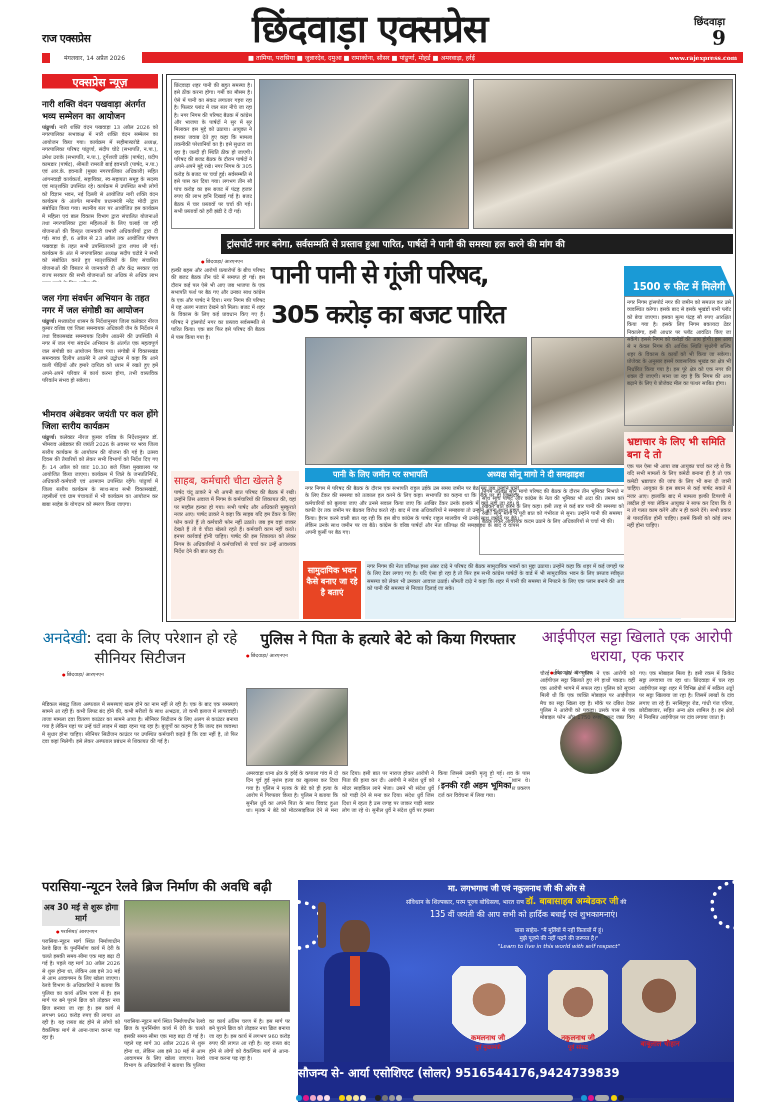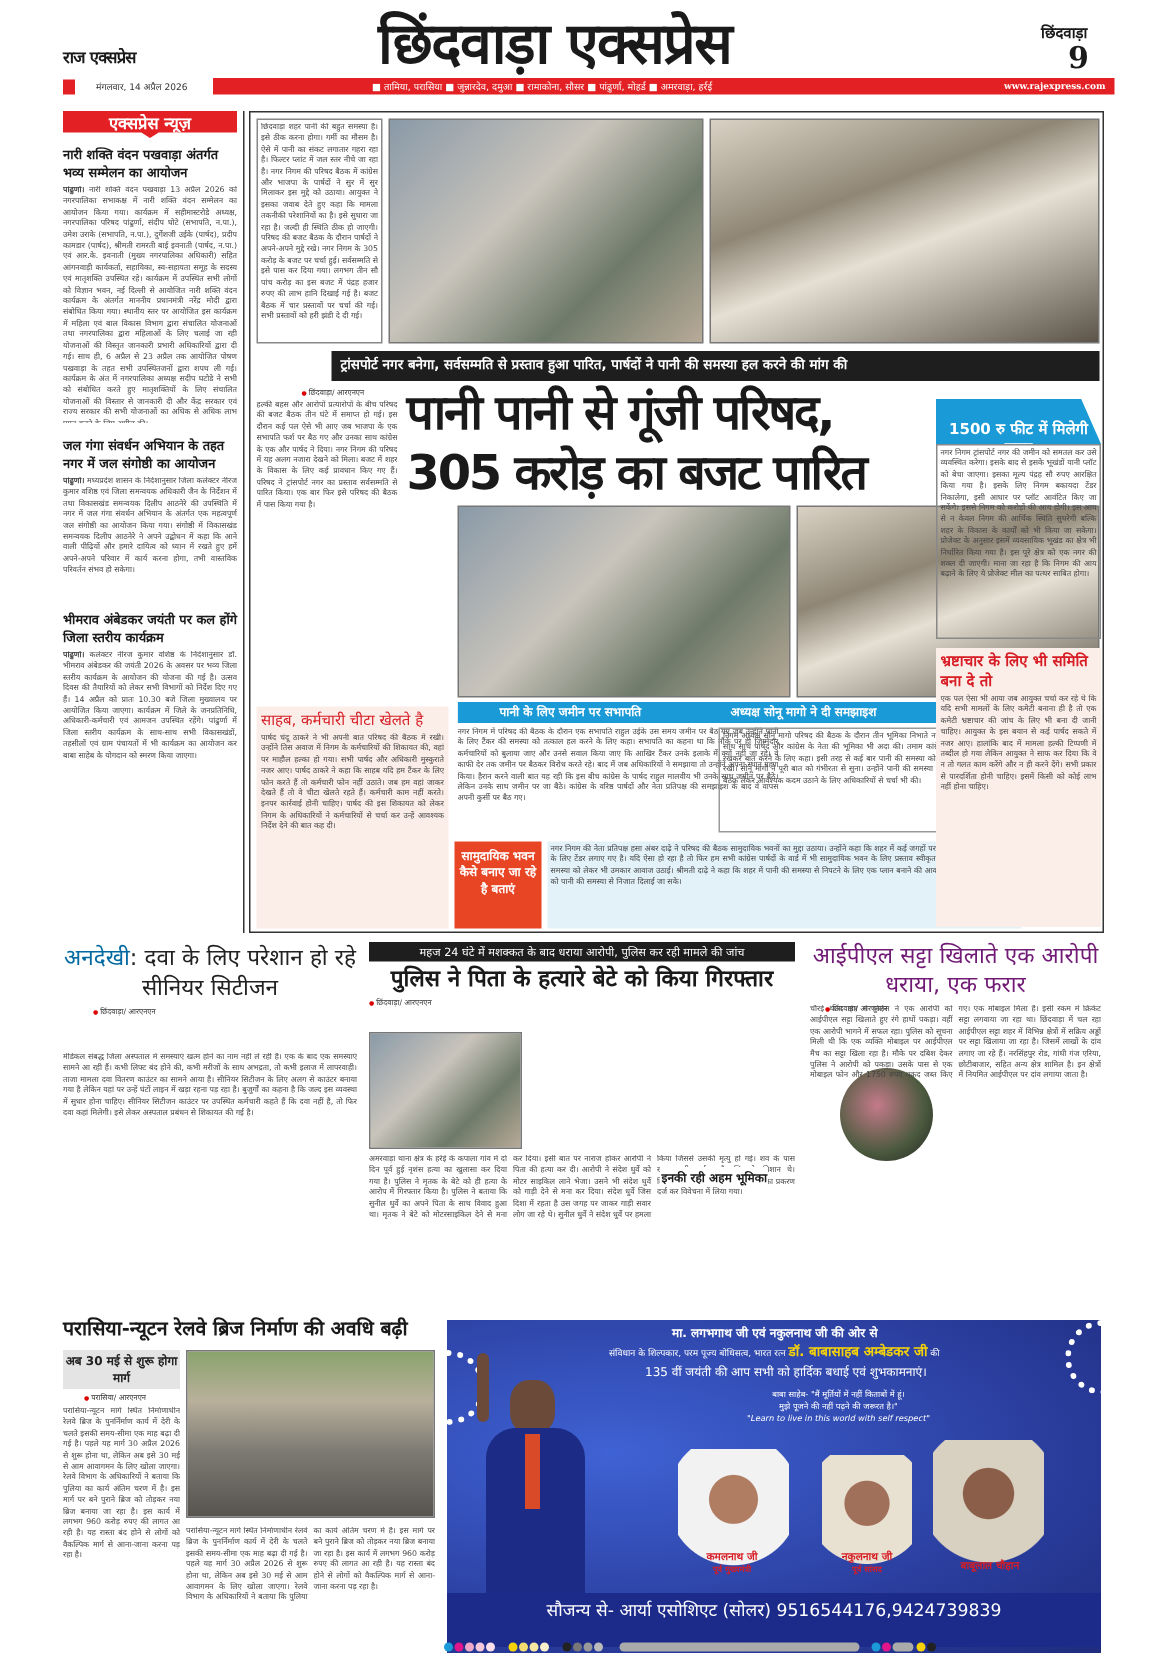--- a/index.html
+++ b/index.html
@@ -58,21 +58,21 @@
 
   <div class="abs" style="left:4px;top:4px;width:84px;height:150px;border:1px solid #888;padding:2px;">
     <div class="txt" style="height:144px;">छिंदवाड़ा शहर पानी की बहुत समस्या है। इसे ठीक करना होगा। गर्मी का मौसम है। ऐसे में पानी का संकट लगातार गहरा रहा है। फिल्टर प्लांट में जल स्तर नीचे जा रहा है। नगर निगम की परिषद बैठक में कांग्रेस और भाजपा के पार्षदों ने सुर में सुर मिलाकर इस मुद्दे को उठाया। आयुक्त ने इसका जवाब देते हुए कहा कि मामला तकनीकी परेशानियों का है। इसे सुधारा जा रहा है। जल्दी ही स्थिति ठीक हो जाएगी। परिषद की बजट बैठक के दौरान पार्षदों ने अपने-अपने मुद्दे रखे। नगर निगम के 305 करोड़ के बजट पर चर्चा हुई। सर्वसम्मति से इसे पास कर दिया गया। लगभग तीन सौ पांच करोड़ का इस बजट में पंद्रह हजार रुपए की लाभ हानि दिखाई गई है। बजट बैठक में चार प्रस्तावों पर चर्चा की गई। सभी प्रस्तावों को हरी झंडी दे दी गई।</div>
   </div>
   <div class="abs photo" style="left:92px;top:4px;width:210px;height:150px;"></div>
   <div class="abs photo2" style="left:306px;top:4px;width:260px;height:150px;"></div>
 
   <div class="abs" style="left:54px;top:159px;width:512px;height:20px;background:#1e1e1e;color:#fff;font-weight:bold;font-size:9px;line-height:20px;padding-left:6px;white-space:nowrap;overflow:hidden;">
     <span>ट्रांसपोर्ट नगर बनेगा, सर्वसम्मति से प्रस्ताव हुआ पारित, पार्षदों ने पानी की समस्या हल करने की मांग की</span>
   </div>
-  <div class="abs head-h" style="left:104px;top:180px;width:420px;font-size:32px;line-height:40px;letter-spacing:-1.5px;">
+  <div class="abs head-h" style="left:104px;top:180px;width:420px;font-size:25px;line-height:40px;letter-spacing:-1.5px;">
     <div>पानी पानी से गूंजी परिषद,</div>
     <div>305 करोड़ का बजट पारित</div>
   </div>
 
   <div class="abs kicker" style="left:34px;top:183px;">छिंदवाड़ा/ आरएनएन</div>
   <div class="abs txt" style="left:4px;top:192px;width:94px;height:200px;">हल्की बहस और आरोपों प्रत्यारोपों के बीच परिषद की बजट बैठक तीन घंटे में समाप्त हो गई। इस दौरान कई पल ऐसे भी आए जब भाजपा के एक सभापति फर्श पर बैठ गए और उनका साथ कांग्रेस के एक और पार्षद ने दिया। नगर निगम की परिषद में यह अलग नजारा देखने को मिला। बजट में शहर के विकास के लिए कई प्रावधान किए गए हैं। परिषद ने ट्रांसपोर्ट नगर का प्रस्ताव सर्वसम्मति से पारित किया। एक बार फिर इसे परिषद की बैठक में पास किया गया है।</div>
 
   <div class="abs photo" style="left:138px;top:262px;width:222px;height:128px;"></div>
   <div class="abs photo2" style="left:364px;top:262px;width:202px;height:128px;"></div>
 
@@ -110,23 +110,20 @@
 
 <div class="abs" style="left:42px;top:628px;width:196px;height:246px;">
   <div style="font-size:15px;line-height:20px;text-align:center;color:#222;">
     <span style="color:#0369a1;">अनदेखी</span><span>: दवा के लिए परेशान हो रहे सीनियर सिटीजन</span>
   </div>
   <div class="kicker" style="margin-left:20px;margin-top:3px;">छिंदवाड़ा/ आरएनएन</div>
   <div class="txt" style="margin-top:24px;height:180px;">मेडिकल संबद्ध जिला अस्पताल में समस्याएं खत्म होने का नाम नहीं ले रही है। एक के बाद एक समस्याएं सामने आ रही हैं। कभी लिफ्ट बंद होने की, कभी मरीजों के साथ अभद्रता, तो कभी इलाज में लापरवाही। ताजा मामला दवा वितरण काउंटर का सामने आया है। सीनियर सिटीजन के लिए अलग से काउंटर बनाया गया है लेकिन यहां पर उन्हें घंटों लाइन में खड़ा रहना पड़ रहा है। बुजुर्गों का कहना है कि जल्द इस व्यवस्था में सुधार होना चाहिए। सीनियर सिटीजन काउंटर पर उपस्थित कर्मचारी कहते हैं कि दवा नहीं है, तो फिर दवा कहां मिलेगी। इसे लेकर अस्पताल प्रबंधन से शिकायत की गई है।</div>
 </div>
 
 <div class="abs" style="left:246px;top:628px;width:284px;height:246px;">
-  <div style="background:#1e1e1e;color:#fff;font-size:7.5px;line-height:13px;text-align:center;white-space:nowrap;overflow:hidden;">
-    <span>महज 24 घंटे में मशक्कत के बाद धराया आरोपी, पुलिस कर रही मामले की जांच</span>
-  </div>
   <div class="head-h" style="font-size:15px;line-height:22px;text-align:center;white-space:nowrap;">पुलिस ने पिता के हत्यारे बेटे को किया गिरफ्तार</div>
   <div class="kicker" style="margin-top:2px;">छिंदवाड़ा/ आरएनएन</div>
   <div class="abs photo" style="left:0;top:60px;width:102px;height:78px;"></div>
   <div class="abs txt" style="left:0;top:142px;width:284px;height:90px;column-count:3;column-gap:4px;">अमरवाड़ा थाना क्षेत्र के हर्रई के कपाला गांव में दो दिन पूर्व हुई नृशंस हत्या का खुलासा कर दिया गया है। पुलिस ने मृतक के बेटे को ही हत्या के आरोप में गिरफ्तार किया है। पुलिस ने बताया कि सुनील धुर्वे का अपने पिता के साथ विवाद हुआ था। मृतक ने बेटे को मोटरसाइकिल देने से मना कर दिया। इसी बात पर नाराज होकर आरोपी ने पिता की हत्या कर दी। आरोपी ने संदेश धुर्वे को मोटर साइकिल लाने भेजा। उसने भी संदेश धुर्वे को गाड़ी देने से मना कर दिया। संदेश धुर्वे जिस दिशा में रहता है उस जगह पर जाकर गाड़ी सवार लोग जा रहे थे। सुनील धुर्वे ने संदेश धुर्वे पर हमला किया जिससे उसकी मृत्यु हो गई। शव के पास खून, दाढ़ी, पर्दन और सिर के निशान थे। शिकायत पर धारा 103(1) बीएनएस का प्रकरण दर्ज कर विवेचना में लिया गया।</div>
   <div class="abs head-h" style="left:194px;top:150px;font-size:8px;background:#fff;padding:1px;">इनकी रही अहम भूमिका</div>
 </div>
 
 <div class="abs" style="left:540px;top:628px;width:194px;height:246px;">
   <div style="font-size:15px;line-height:19px;text-align:center;color:#701a75;">आईपीएल सट्टा खिलाते एक आरोपी धराया, एक फरार</div>
   <div class="kicker" style="margin-left:10px;margin-top:3px;">छिंदवाड़ा/ आरएनएन</div>
@@ -175,21 +172,21 @@
     <div>कमलनाथ जी</div>
     <div style="font-size:5.5px;">पूर्व मुख्यमंत्री</div>
   </div>
   <div class="abs" style="left:250px;top:154px;width:60px;text-align:center;font-size:7px;line-height:9px;color:#d71e26;font-weight:bold;">
     <div>नकुलनाथ जी</div>
     <div style="font-size:5.5px;">पूर्व सांसद</div>
   </div>
   <div class="abs" style="left:330px;top:160px;width:64px;text-align:center;font-size:7px;line-height:9px;color:#d71e26;font-weight:bold;">
     <div>बाबूलाल चौहान</div>
   </div>
-  <div class="abs" style="left:0;top:182px;width:436px;height:36px;background:#1c2a8a;color:#fff;font-weight:normal;font-size:11.5px;line-height:22px;text-align:center;white-space:nowrap;">
+  <div class="abs" style="left:0;top:182px;width:436px;height:36px;background:#1c2a8a;color:#fff;font-weight:bold;font-size:11.5px;line-height:22px;white-space:nowrap;">
     <span>सौजन्य से- आर्या एसोशिएट (सोलर) 9516544176,9424739839</span>
   </div>
 </div>
 
 <div class="abs" style="left:296px;top:1094px;width:440px;height:8px;display:flex;align-items:center;">
   <span class="dot" style="background:#1a9ad6;"></span>
     <span class="dot" style="background:#e0168a;"></span>
     <span class="dot" style="background:#f0a8c8;"></span>
     <span class="dot" style="background:#f6c8dc;"></span>
     <span class="dot" style="background:#fbe0ec;"></span>

